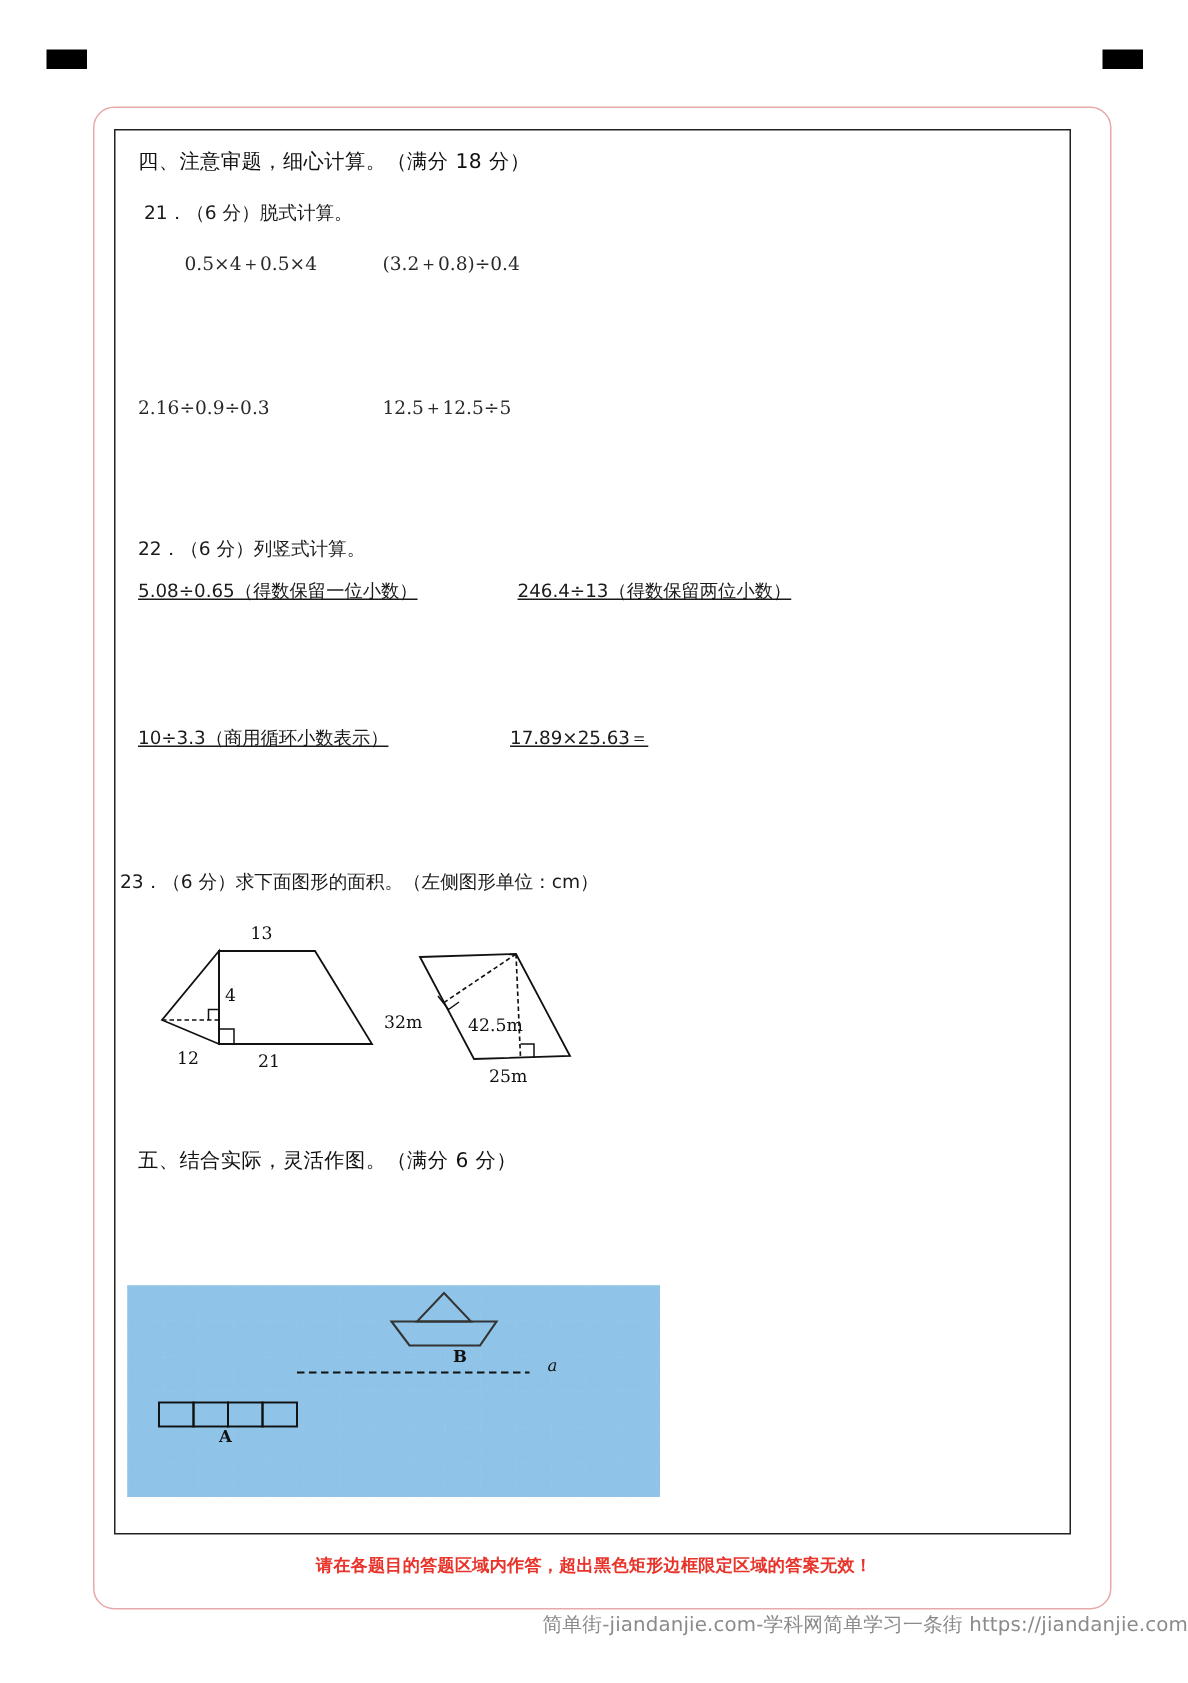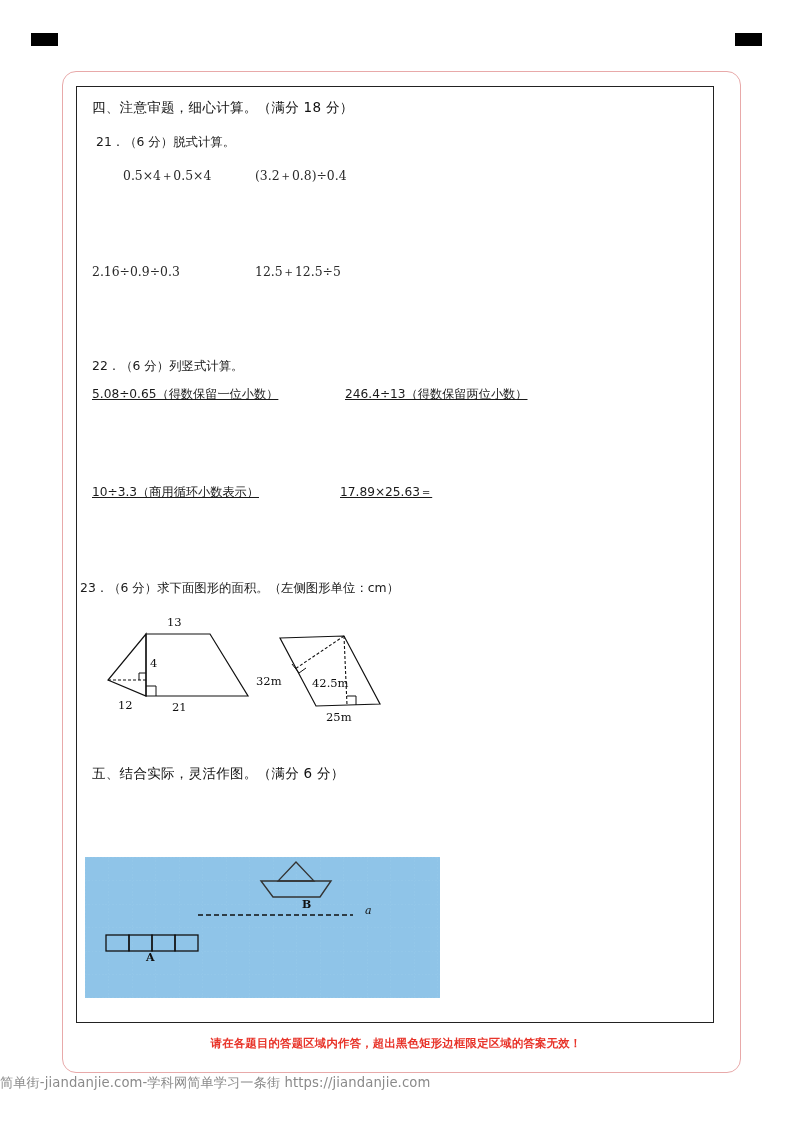--- a/index.html
+++ b/index.html
@@ -151,21 +151,21 @@
     font-size: 11.4px;
     font-weight: bold;
     color: #e8342a;
     letter-spacing: 0.2px;
   }
   .watermark {
     position: absolute;
     left: 0;
     top: 1074px;
     width: 792px;
-    text-align: left;
+    text-align: right;
     font-size: 13.2px;
     color: #8a8a8a;
     letter-spacing: 0.1px;
   }
 
   svg { display: block; overflow: visible; }
 </style>
 </head>
 <body>
 

